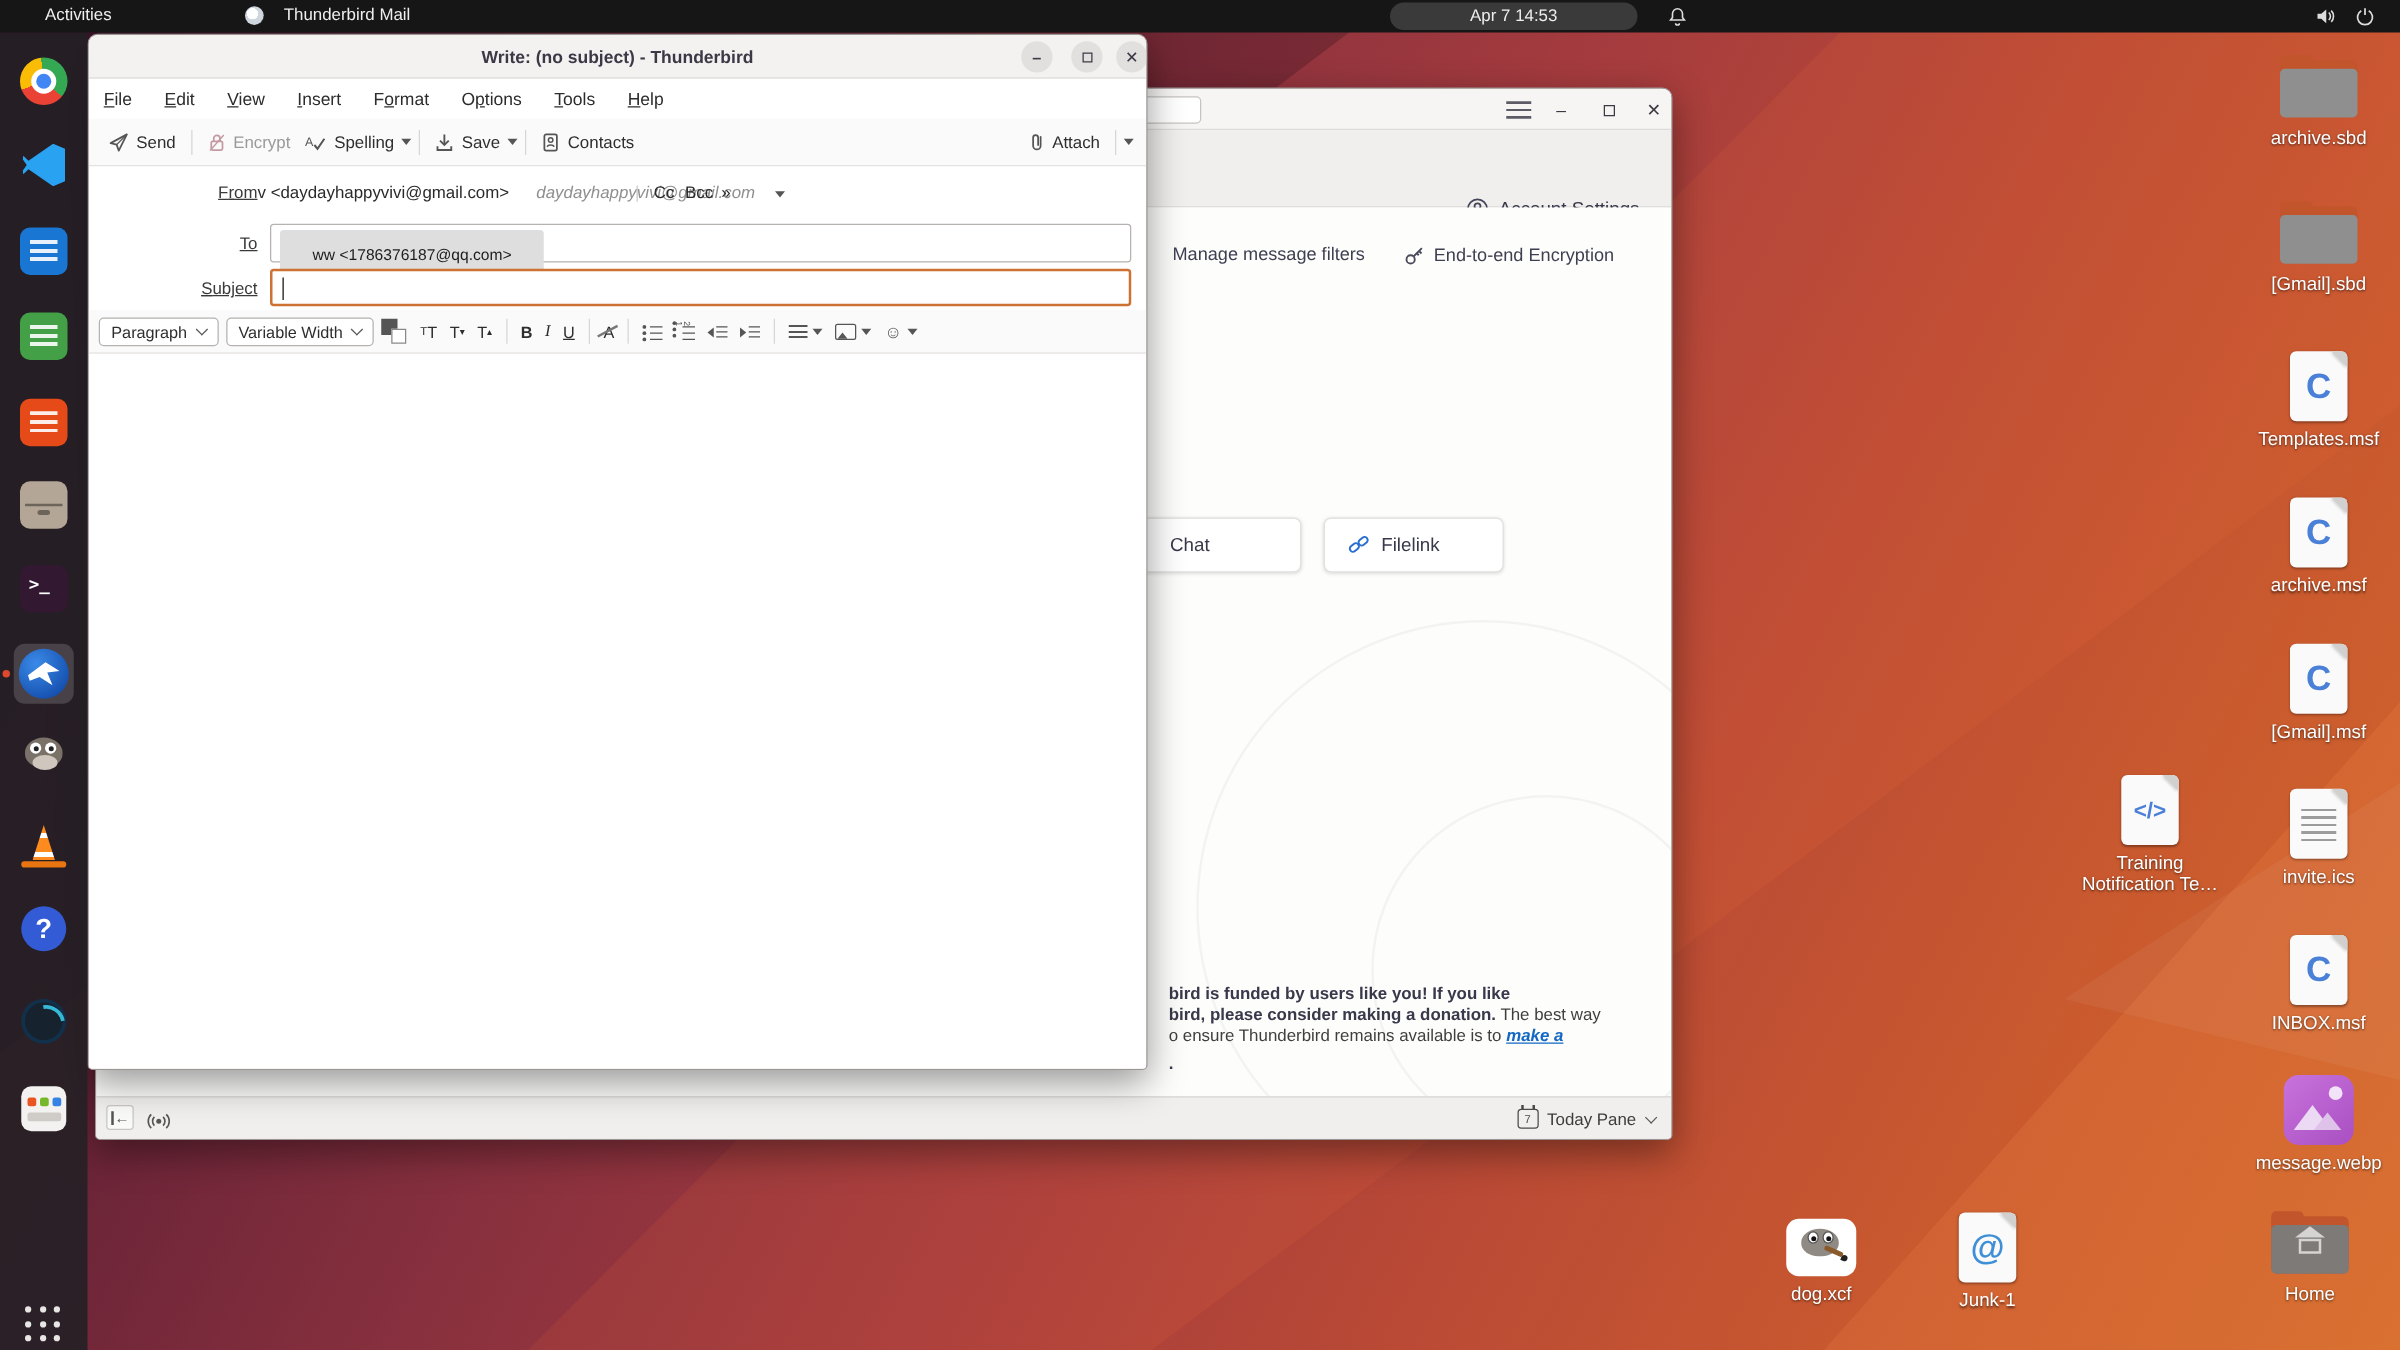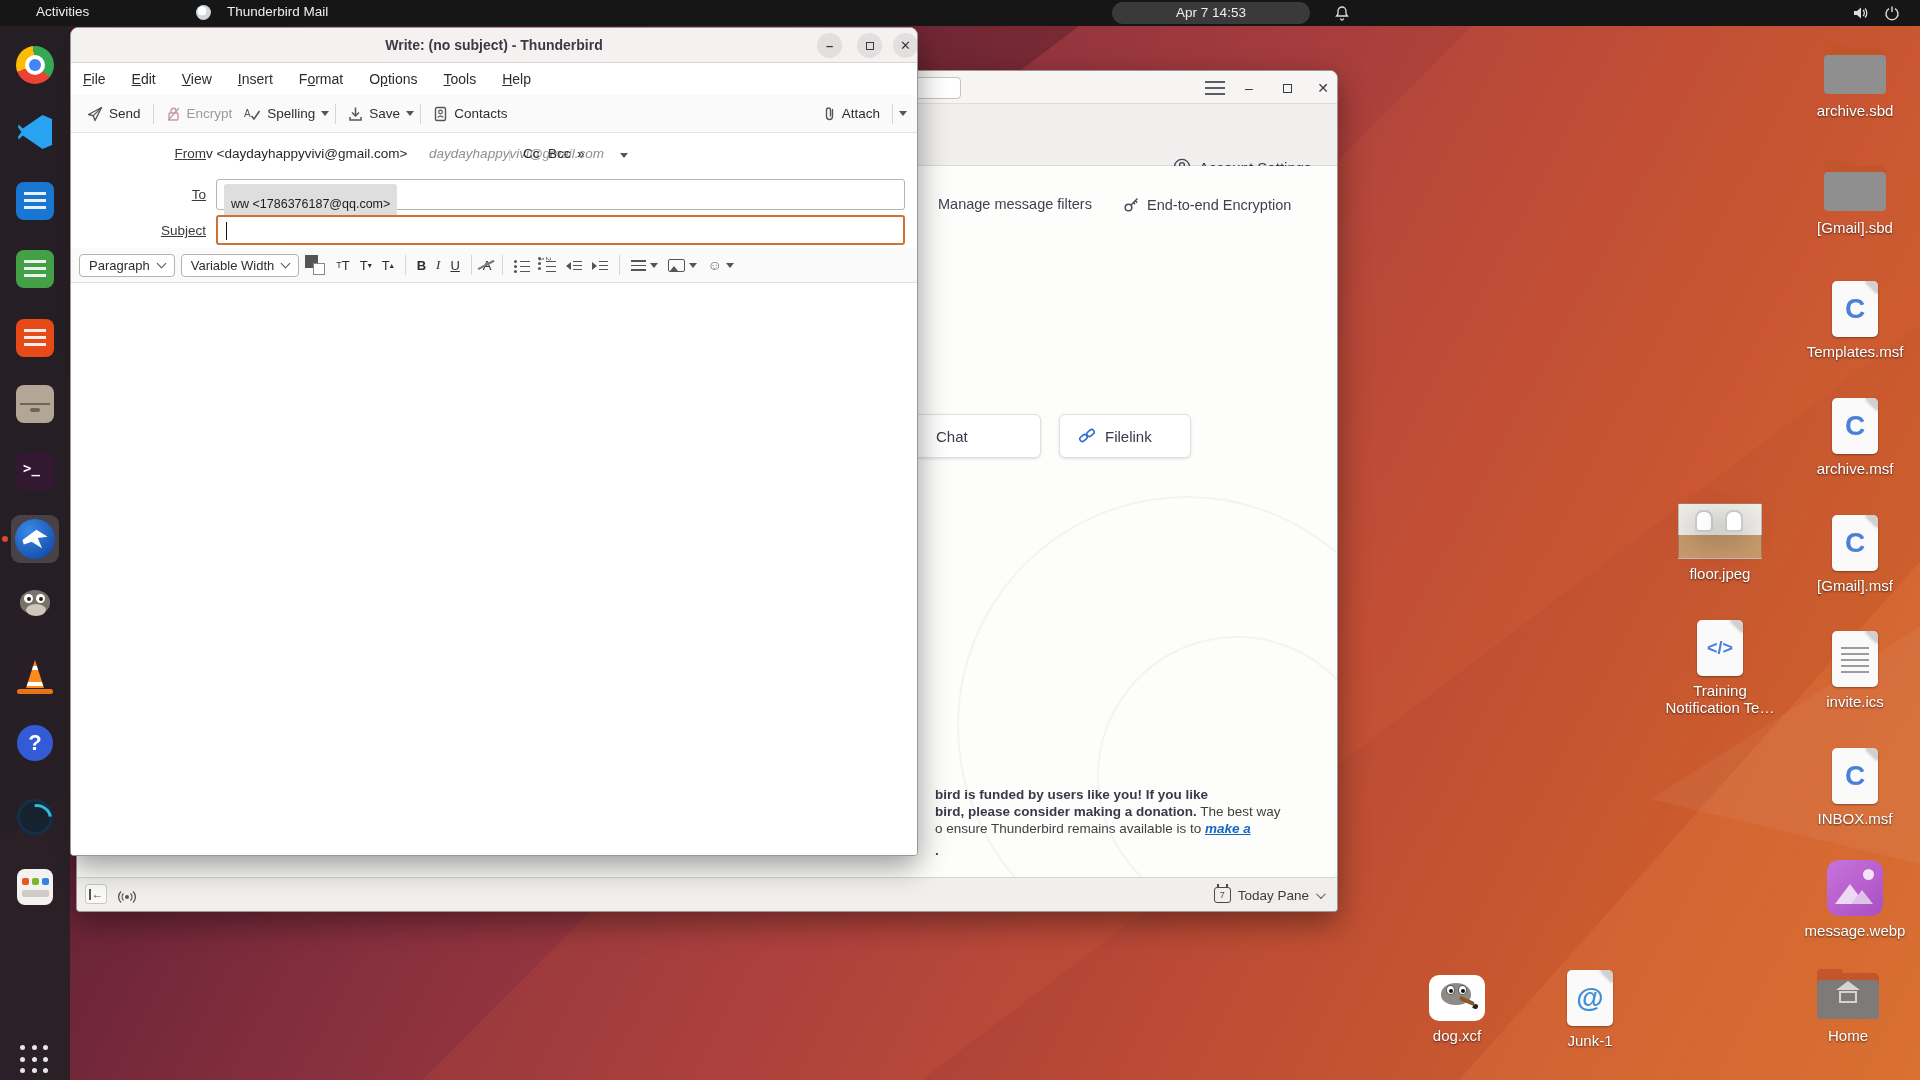--- a/index.html
+++ b/index.html
@@ -147,21 +147,21 @@
     padding-left:12px; gap:26px; font-size:14px; color:#2c2c2c; }
   #composewin .toolbar { position:absolute; left:0; top:67px; right:0; height:38px; background:#fbfafa; border-bottom:1px solid #e4e2e0;
     display:flex; align-items:center; padding:0 10px; font-size:13.5px; color:#2e2e2e; }
   .tbitem { display:flex; align-items:center; gap:6px; padding:4px 6px; }
   .tbitem.disabled { color:#9a9a9a; }
   .vsep { width:1px; height:20px; background:#d8d6d4; margin:0 6px; }
   .spacer { flex:1; }
   .addr { position:absolute; left:0; right:0; font-size:13.5px; color:#2a2a2a; }
   .addr .lab { position:absolute; left:0; width:135px; text-align:right; color:#3a3a3a;text-decoration:underline; }
   .fieldbox { position:absolute; left:145px; right:12px; border:1px solid #b5b2af; border-radius:3px; background:#fff; }
-  .pill { position:absolute; left:7px; top:4px; background:#dedede; border-radius:3px; padding:3px 7px; font-size:12.5px; color:#1d1d1d; }
+  .pill { position:absolute; left:7px; top:4px; background:#dedede; border-radius:3px; padding:3px 26px; font-size:12.5px; color:#1d1d1d; }
   .subjbox { border:2px solid #ce7233; }
   .caret { position:absolute; left:8px; top:5px; width:1px; height:18px; background:#111; }
   .hint { color:#8f8f8f; font-style:italic; }
   .cdown { display:inline-block; width:0; height:0; border-left:4px solid transparent; border-right:4px solid transparent; border-top:5px solid #555; }
   #fmtbar { position:absolute; left:0; top:220px; right:0; height:35px; border-bottom:1px solid #e0dedc; background:#fbfafa;
     display:flex; align-items:center; padding:0 8px; font-size:13px; color:#2e2e2e; }
   .dd { border:1px solid #b5b2af; border-radius:4px; background:#fff; padding:3px 9px; display:flex; align-items:center; gap:8px; }
   .fico { padding:2px 5px; display:flex; align-items:center; }
   .swatch { position:relative; width:20px; height:20px; margin:0 6px; }
   .swatch .fg { position:absolute; left:0; top:0; width:13px; height:13px; background:#555; }
@@ -257,27 +257,20 @@
     <div class="glyph folder homefolder">
         <div class="back"></div>
         <div class="front"></div>
       <div class="house">
           <div class="roof"></div>
           <div class="body"></div>
         </div>
       </div>
     <div class="lbl">Home</div>
   </div>
-  <div class="dicon" style="left:1658px;top:503px;">
-    <div class="glyph thumb-floor">
-        <div class="win" style="left:16px;"></div>
-        <div class="win" style="left:46px;"></div>
-      </div>
-    <div class="lbl">floor.jpeg</div>
-  </div>
   <div class="dicon" style="left:1658px;top:620px;">
     <div class="glyph page">
         <div class="fold"></div>
       <div class="letter" style="font-size:18px;top:18px;">&lt;/&gt;</div>
       </div>
     <div class="lbl">Training Notification Te…</div>
   </div>
   <div class="dicon" style="left:1395px;top:975px;">
     <div class="glyph thumb-gimp">
       <div class="head"></div>
@@ -330,21 +323,21 @@
           <circle cx="5.5" cy="11.5" r="3.3" fill="none" stroke="#4a4a5c" stroke-width="1.5"></circle>
           <line x1="8" y1="9" x2="14.5" y2="2.5" stroke="#4a4a5c" stroke-width="1.5"></line>
           <line x1="12.2" y1="4.8" x2="14.2" y2="6.8" stroke="#4a4a5c" stroke-width="1.5"></line>
           <line x1="10.4" y1="6.6" x2="12" y2="8.2" stroke="#4a4a5c" stroke-width="1.5"></line>
           </svg>
         <span>End-to-end Encryption</span>
       </div>
       <div class="card" style="left:790px;width:174px;padding-left:68px;">
         <span>Chat</span>
       </div>
-      <div class="card" style="left:982px;width:132px;padding-left:18px;gap:9px;">
+      <div class="card" style="left:982px;width:144px;padding-left:18px;gap:9px;">
         <svg width="18" height="18" viewBox="0 0 18 18">
           <rect x="1.5" y="8.5" width="8" height="5" rx="2.5" fill="none" stroke="#2b6fd4" stroke-width="1.6" transform="rotate(-40 5.5 11)"></rect>
           <rect x="8.5" y="3.5" width="8" height="5" rx="2.5" fill="none" stroke="#2b6fd4" stroke-width="1.6" transform="rotate(-40 12.5 6)"></rect>
           </svg>
         <span>Filelink</span>
       </div>
       <div class="donate" style="top:621px;"><b>bird is funded by users like you! If you like</b></div>
       <div class="donate" style="top:638px;"><b>bird, please consider making a donation.</b><span> The best way</span></div>
       <div class="donate" style="top:655px;"><span>o ensure Thunderbird remains available is to </span><a style="color:#1268c3;font-weight:bold;font-style:italic;text-decoration:underline;">make a</a></div>
       <div class="donate" style="top:677px;"><b>.</b></div>

